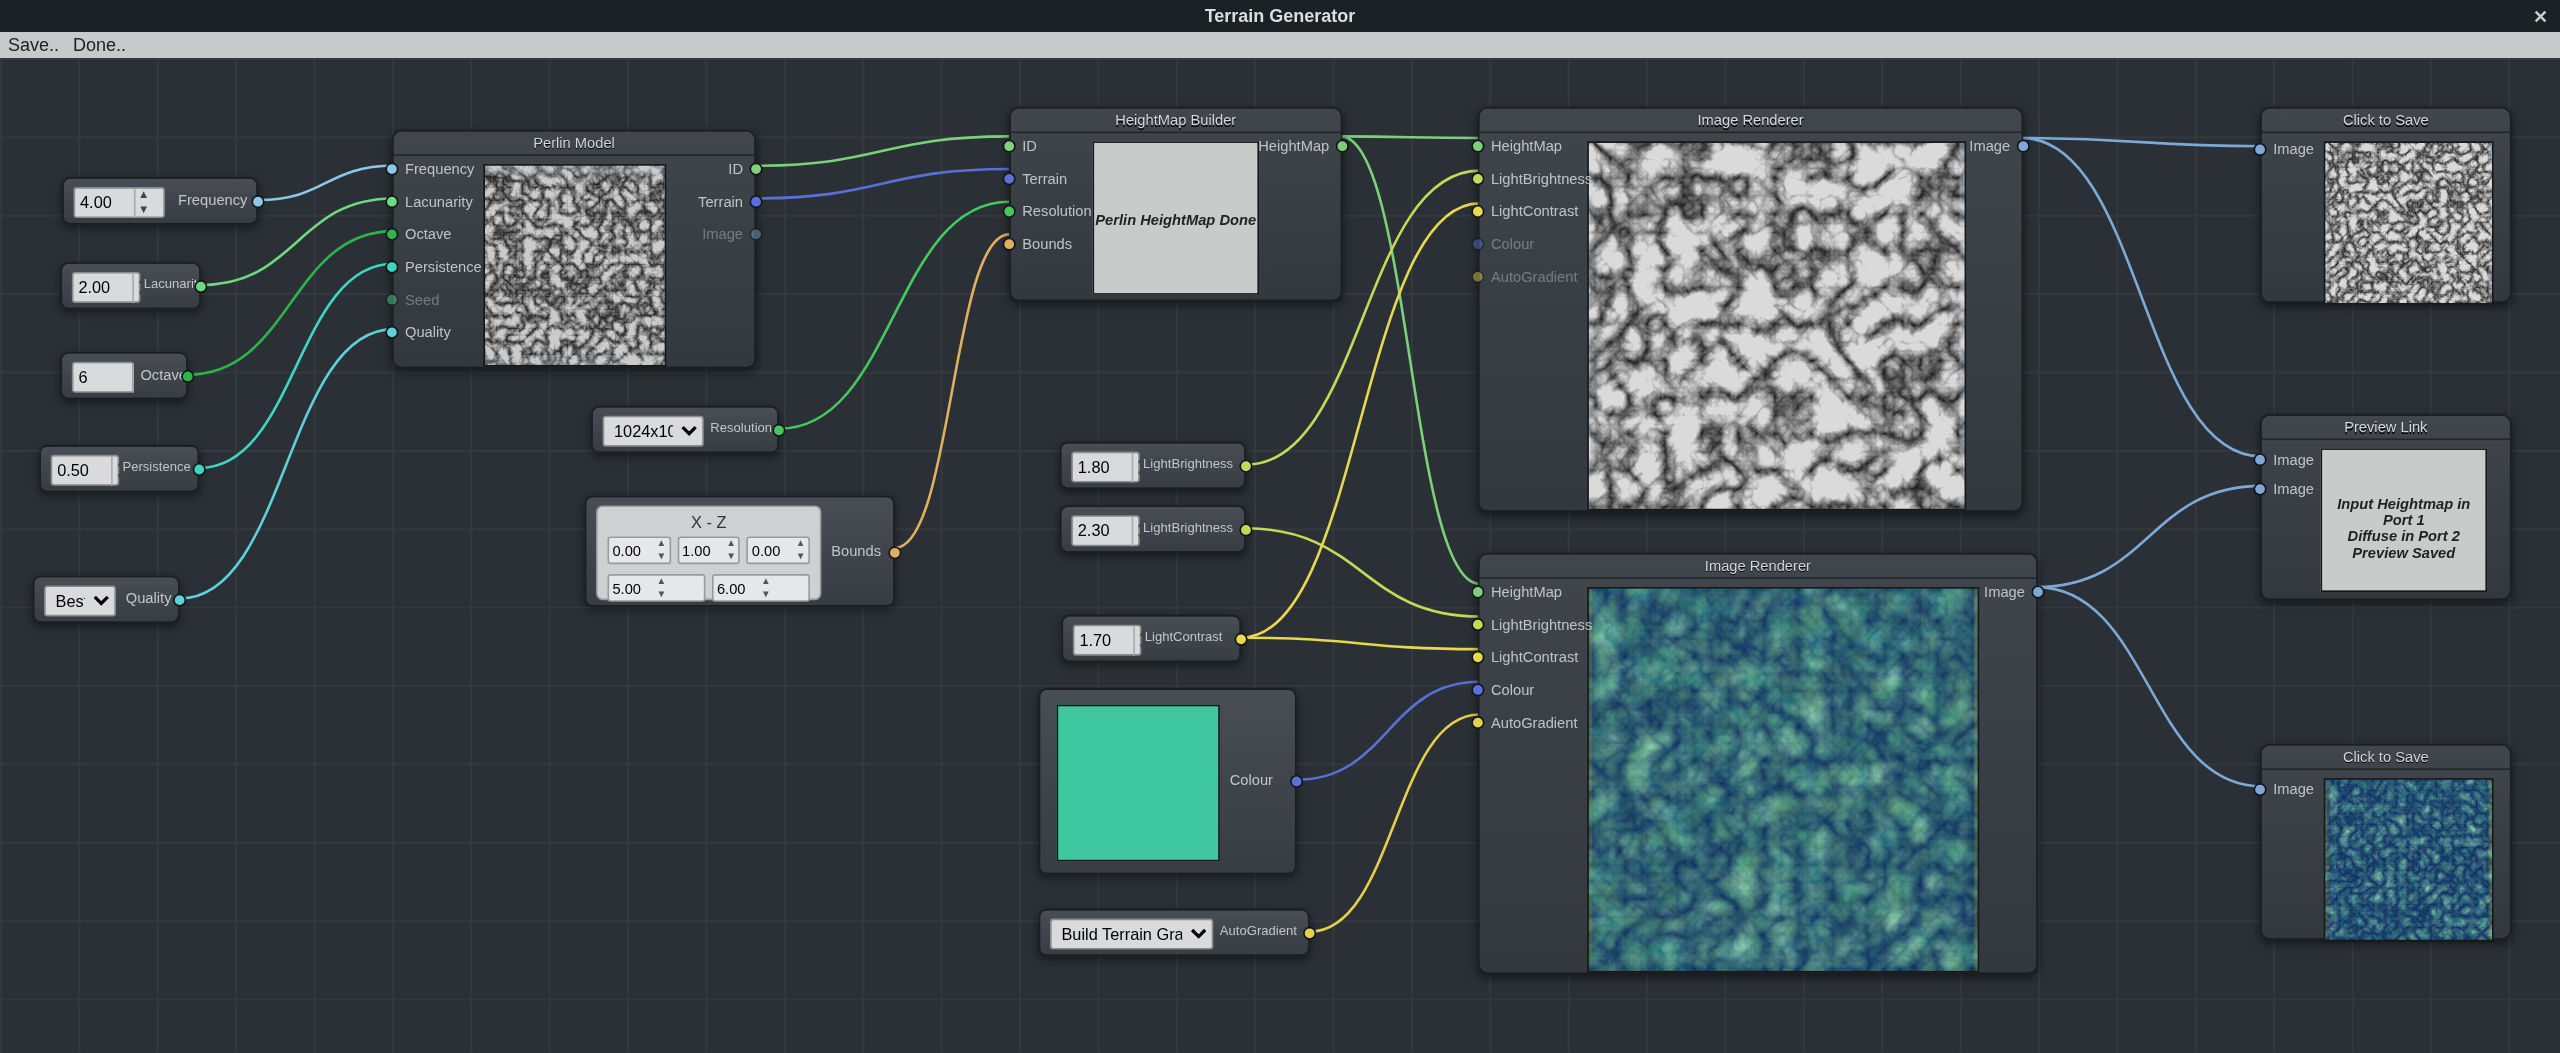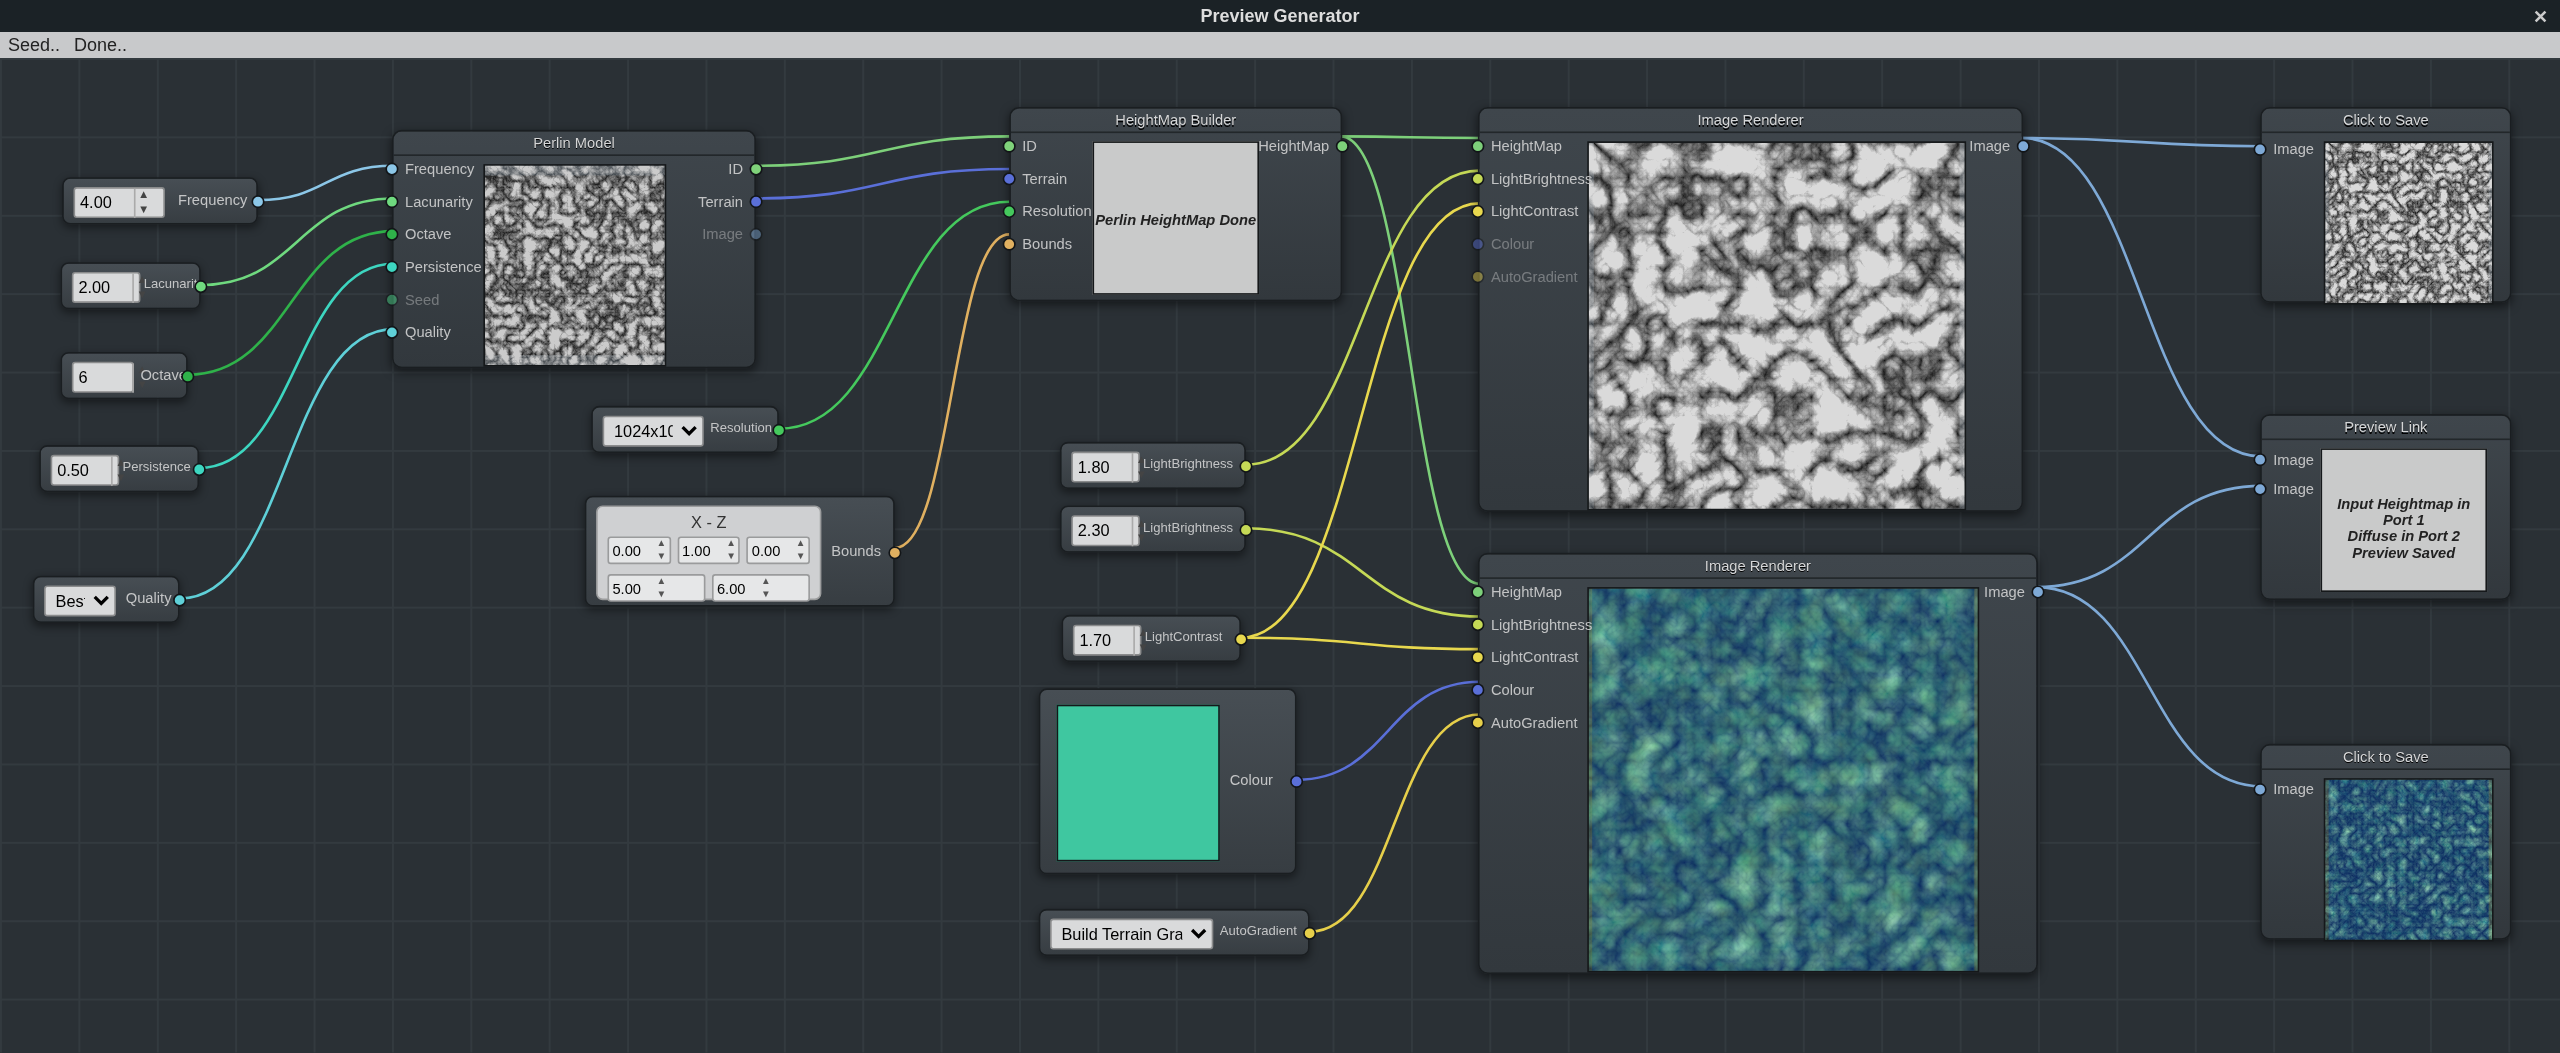--- a/index.html
+++ b/index.html
@@ -33,25 +33,25 @@
 .bounds .bspin{height:17px;background:#e6e7e8;border:1px solid #9a9b9c;border-radius:2px;display:flex;align-items:center;flex:1;}
 .bounds .bspin input{border:0;background:transparent;width:28px;font-size:9px;padding:1px 2px;outline:none;}
 .bounds .bspin .arrows{display:flex;flex-direction:column;}
 .bounds .bspin .arrows div{width:8px;height:8px;font-size:6px;line-height:6px;text-align:center;color:#555;}
 .msg{font-size:9px;font-style:italic;font-weight:bold;color:#222;text-align:center;}
 </style>
 </head>
 <body>
 
 <div class="titlebar">
-  <span>Preview Generator</span>
+  <span>Terrain Generator</span>
   <span class="close">✕</span>
 </div>
 <div class="menubar">
-  <span class="mitem">Seed..</span>
+  <span class="mitem">Save..</span>
   <span class="mitem">Done..</span>
 </div>
 
 <div class="canvas-outer">
 <div class="canvas">
 <div class="grid"></div>
 
 <svg class="wires" id="wires">
         <path d="M158,87 C199.5,87 199.5,66 241,66" stroke="#8cc7e8" fill="none" stroke-width="1.6"></path>
         <path d="M123,139 C182,139 182,86 241,86" stroke="#6fd97f" fill="none" stroke-width="1.6"></path>

